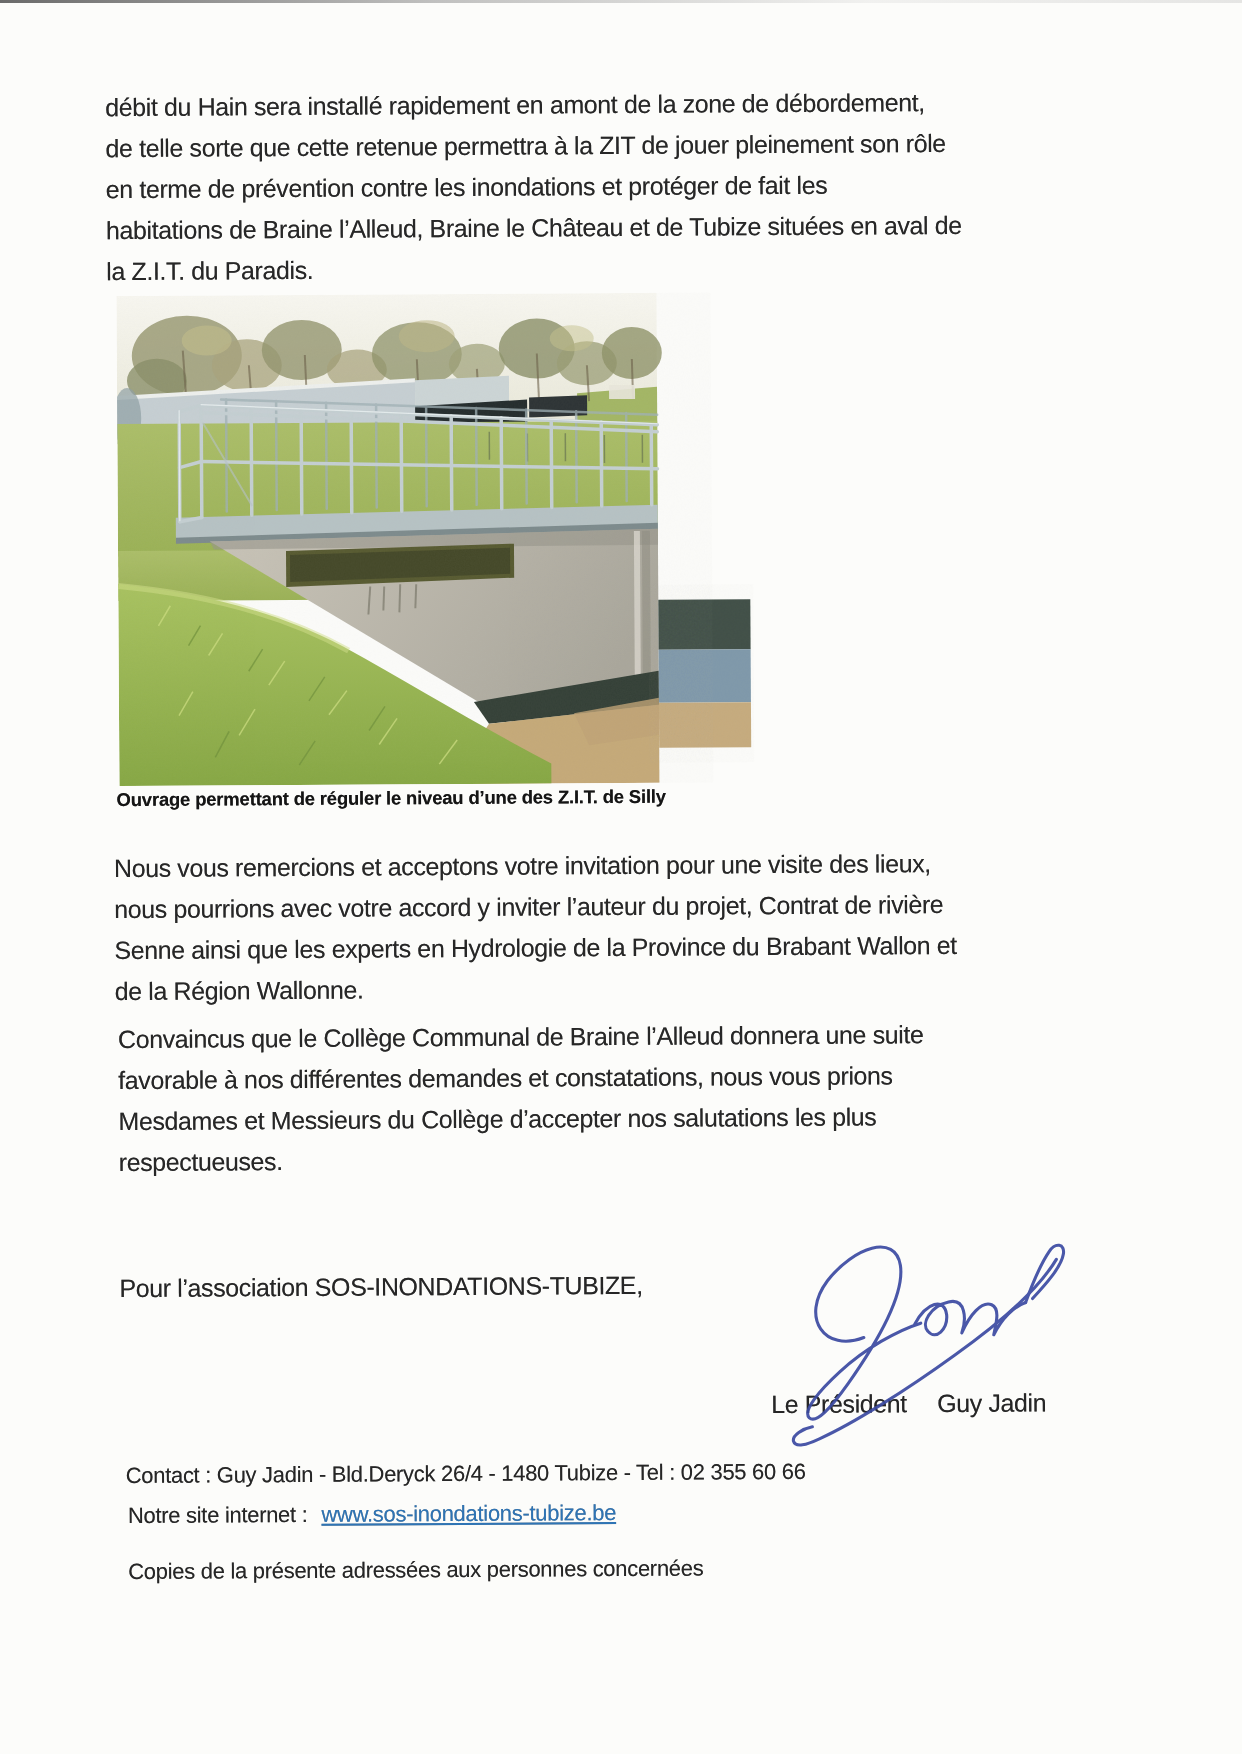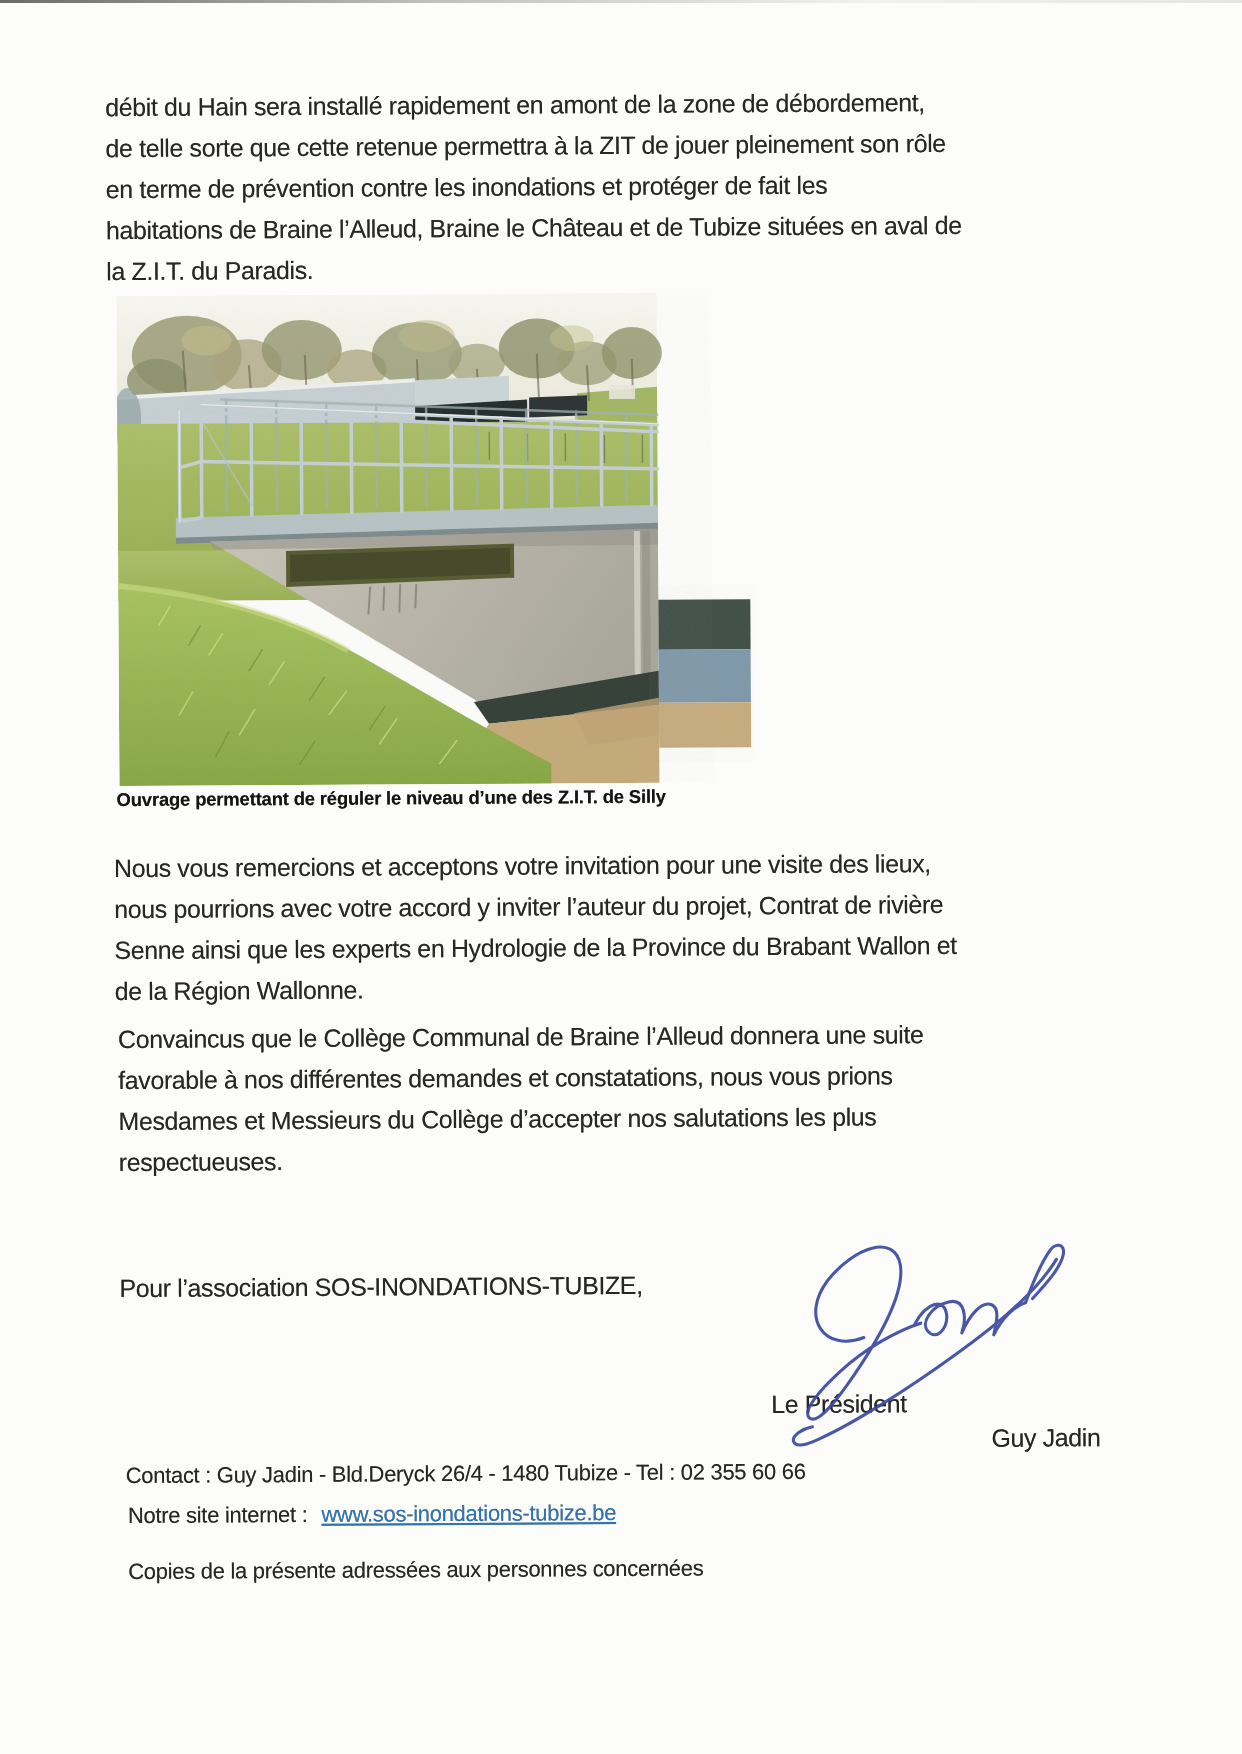--- a/index.html
+++ b/index.html
@@ -30,21 +30,21 @@
   .photo-wrap{position:absolute;left:120px;top:293px;width:635px;height:490px;}
   .caption{
     position:absolute;left:117px;top:786px;
     font-size:18.5px;font-weight:bold;letter-spacing:-0.2px;color:#151515;
     white-space:nowrap;
     text-shadow:0 0 .4px rgba(20,20,20,.6);
   }
   .assoc{position:absolute;left:117px;top:1271px;font-size:25px;letter-spacing:-0.4px;white-space:nowrap;text-shadow:0 0 .4px rgba(45,45,45,.55);}
   .sig-svg{position:absolute;left:740px;top:1222px;width:360px;height:240px;}
   .president-label{position:absolute;left:724px;top:1391px;font-size:25px;letter-spacing:-0.4px;white-space:nowrap;text-shadow:0 0 .4px rgba(45,45,45,.55);margin-left:44px;}
-  .president-name{position:absolute;left:988px;top:1391px;font-size:25px;letter-spacing:-0.4px;white-space:nowrap;text-shadow:0 0 .4px rgba(45,45,45,.55);margin-top:35px;}
+  .president-name{position:absolute;left:934px;top:1391px;font-size:25px;letter-spacing:-0.4px;white-space:nowrap;text-shadow:0 0 .4px rgba(45,45,45,.55);}
   .footer-line{
     position:absolute;font-size:22px;letter-spacing:-0.3px;white-space:nowrap;
     color:#262626;text-shadow:0 0 .4px rgba(45,45,45,.5);
   }
   .contact{left:122px;top:1460px;}
   .website{left:124px;top:1500px;}
   .copies{left:124px;top:1556px;}
   .weblink{
     color:#2e74b5;text-decoration:underline;text-decoration-color:#2e74b5;
     margin-left:14px;cursor:pointer;

